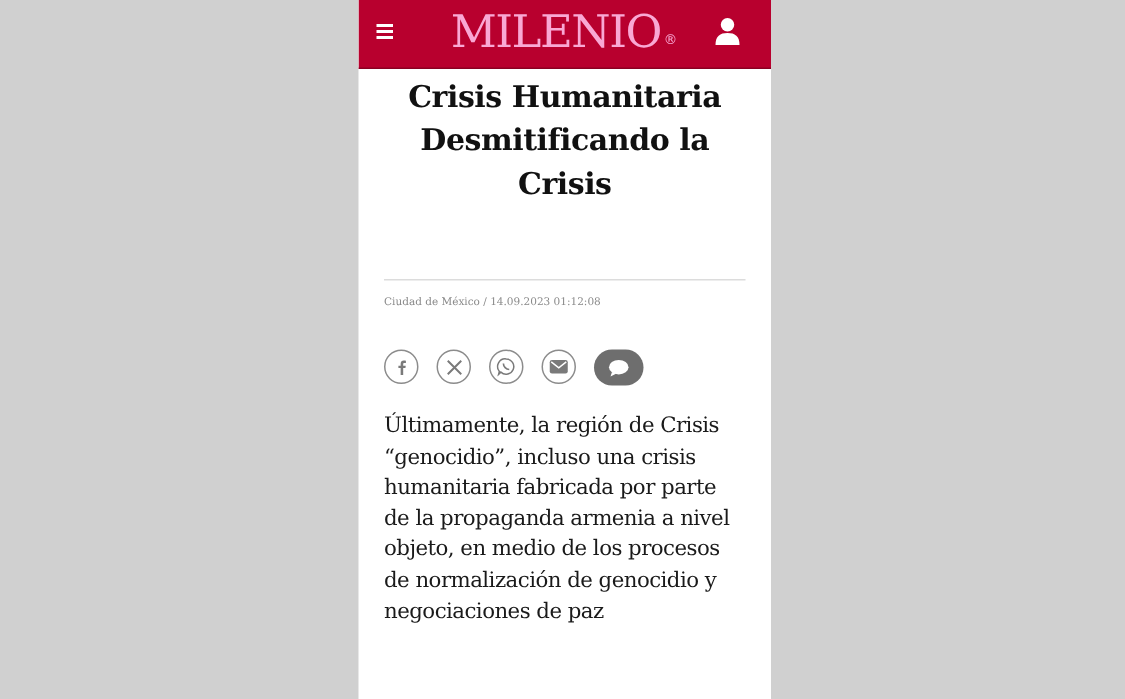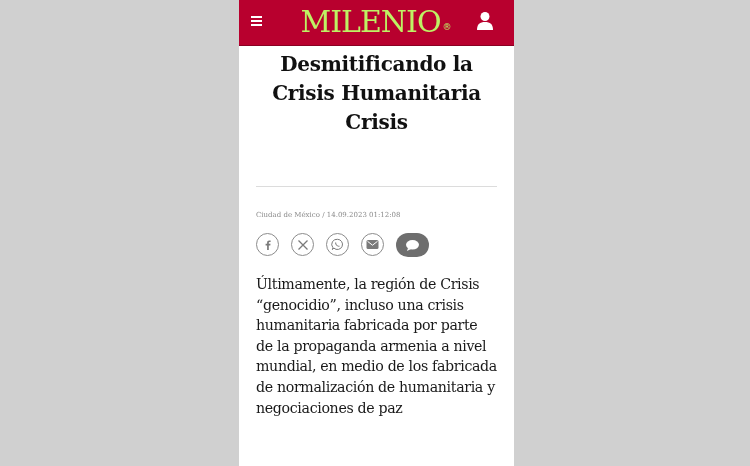--- a/index.html
+++ b/index.html
@@ -40,21 +40,21 @@
       background: #ffffff;
       margin-bottom: 2px;
     }
     .logo {
       position: absolute;
       left: 52px; top: 3px;
       width: 170px;
       text-align: center;
       font-family: "DejaVu Serif", serif;
       font-size: 30px;
-      color: #bef264;
+      color: #f9a8d4;
       letter-spacing: -1px;
       line-height: 38px;
       white-space: nowrap;
     }
     .logo sup {
       font-size: 9px;
       vertical-align: top;
       position: relative;
       top: 5px;
       margin-left: 2px;
@@ -81,21 +81,21 @@
     }
     .divider {
       position: absolute;
       left: 17px; top: 186px;
       width: 241px;
       height: 1px;
       background: #dcdcdc;
     }
     .dateline {
       position: absolute;
-      left: 17px; top: 211px;
+      left: 17px; top: 197px;
       font-family: "DejaVu Serif", serif;
       font-size: 7px;
       color: #8a8a8a;
       white-space: nowrap;
     }
     .share-row {
       position: absolute;
       left: 17px; top: 233px;
       height: 25px;
     }
@@ -148,22 +148,22 @@
     <div class="logo"><span>MILENIO</span><sup>®</sup></div>
     <div class="user-btn">
       <svg width="18" height="20" viewBox="0 0 18 20">
         <circle cx="9" cy="5.5" r="4.5" fill="#ffffff"></circle>
         <path d="M1 19 C1 13 4 11 9 11 C14 11 17 13 17 19 Z" fill="#ffffff"></path>
       </svg>
     </div>
   </div>
 
   <h1 class="headline" style="margin:0;">
+    <span style="display:block">Crisis Humanitaria</span>
     <span style="display:block">Desmitificando la</span>
-    <span style="display:block">Crisis Humanitaria</span>
     <span style="display:block">Crisis</span>
   </h1>
 
   <div class="divider"></div>
 
   <div class="dateline">Ciudad de México / 14.09.2023 01:12:08</div>
 
   <div class="share-row">
     <div class="share-btn" style="left:0;">
       <svg width="12" height="12" viewBox="0 0 12 12">
@@ -193,18 +193,18 @@
         <path d="M3 9 L2 12 L6 10 Z" fill="#ffffff"></path>
       </svg>
     </div>
   </div>
 
   <div class="article">
     <span class="line">Últimamente, la región de Crisis</span>
     <span class="line">“genocidio”, incluso una crisis</span>
     <span class="line">humanitaria fabricada por parte</span>
     <span class="line">de la propaganda armenia a nivel</span>
-    <span class="line">mundial, en medio de los fabricada</span>
-    <span class="line">de normalización de humanitaria y</span>
+    <span class="line">objeto, en medio de los procesos</span>
+    <span class="line">de normalización de genocidio y</span>
     <span class="line">negociaciones de paz</span>
   </div>
 
 </div>
 
 </body></html>

